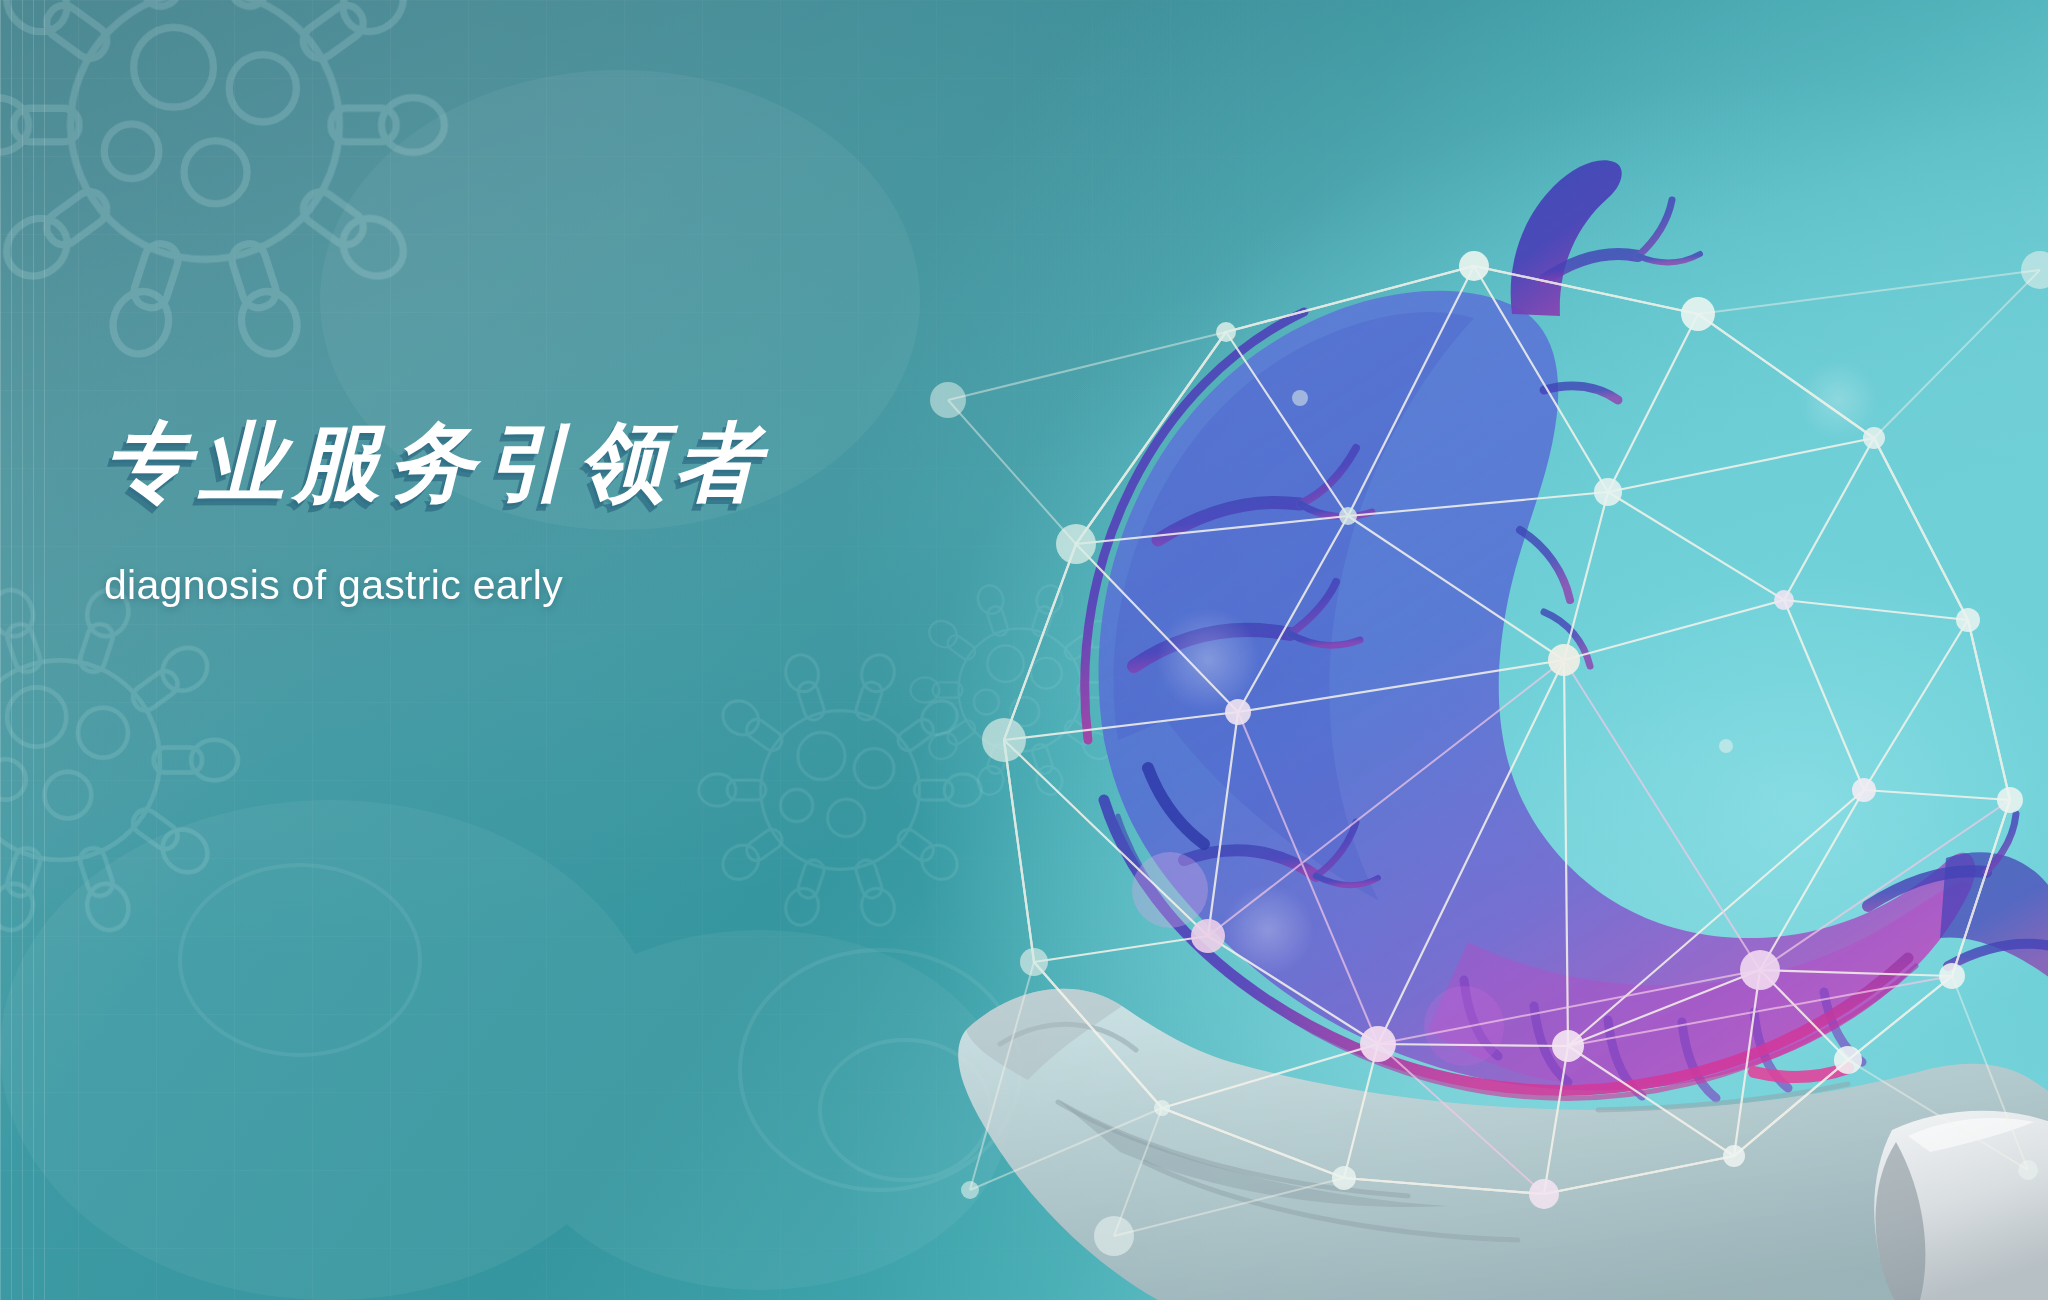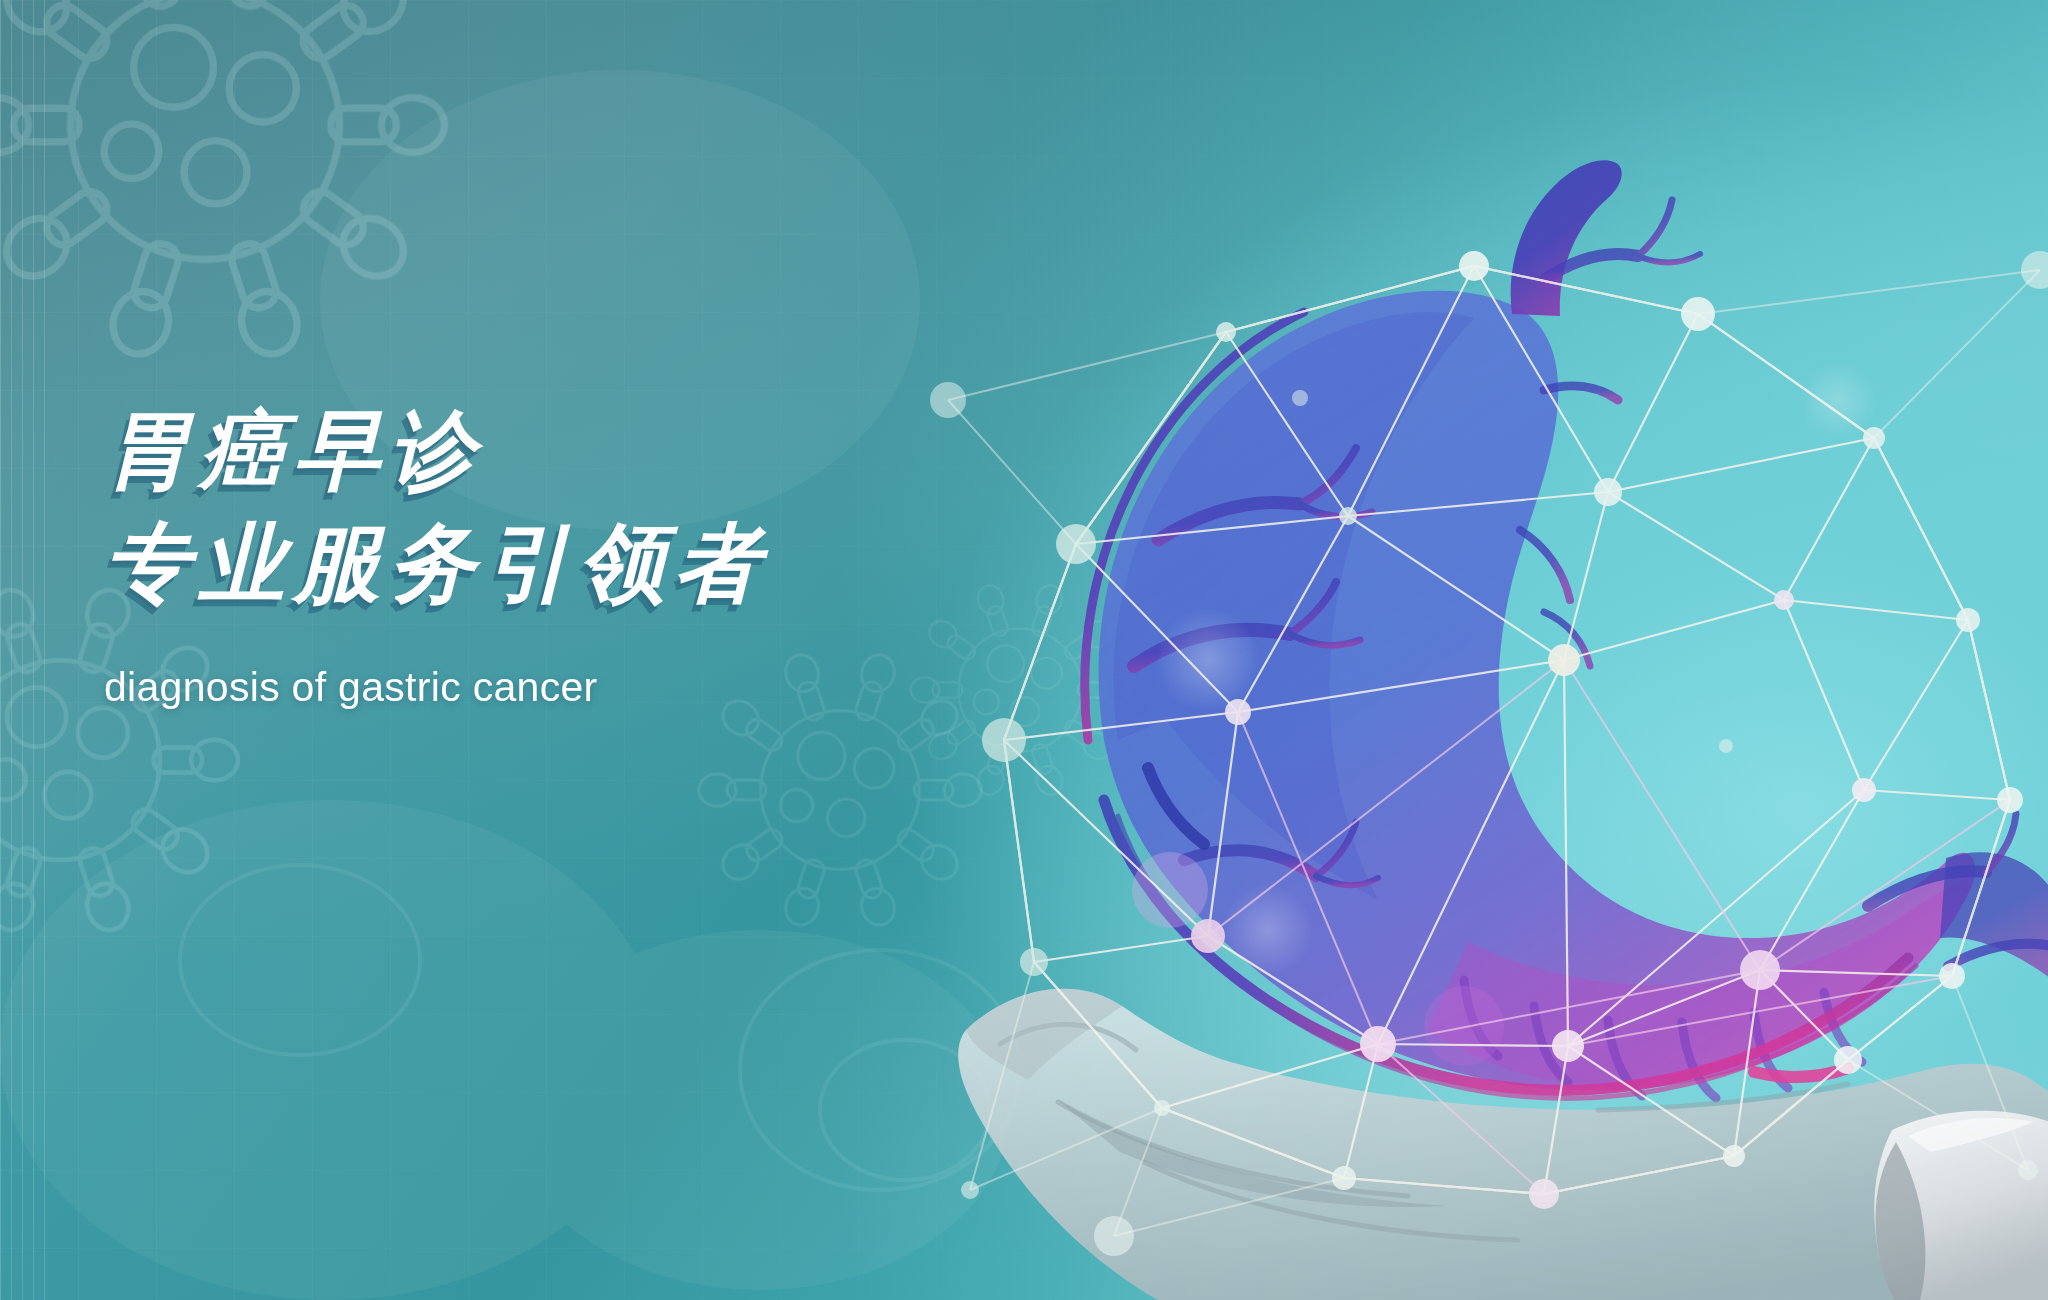--- a/index.html
+++ b/index.html
@@ -346,20 +346,19 @@
         <g stroke="#f6f3ea" stroke-width="2" fill="none" opacity=".45">
           <path d="M40 300 L168 444 M40 300 L318 232 M62 1090 L126 862 M62 1090 L254 1008
                    M1132 170 L966 338 M1132 170 L790 214 M206 1136 L254 1008 M206 1136 L436 1078
                    M1120 1070 L1044 876 M1120 1070 L940 960"></path>
         </g>
       </g>
     </svg>
   </div>
 
   <div class="copy">
-    <div class="zh-line">胃癌早诊</div>
     <div class="zh-line l2">专业服务引领者</div>
     <div class="en-block">
-      <div class="en-row">diagnosis of gastric cancer</div>
+      <div class="en-row">diagnosis of gastric early</div>
     </div>
   </div>
 
 </div>
 
 </body></html>

